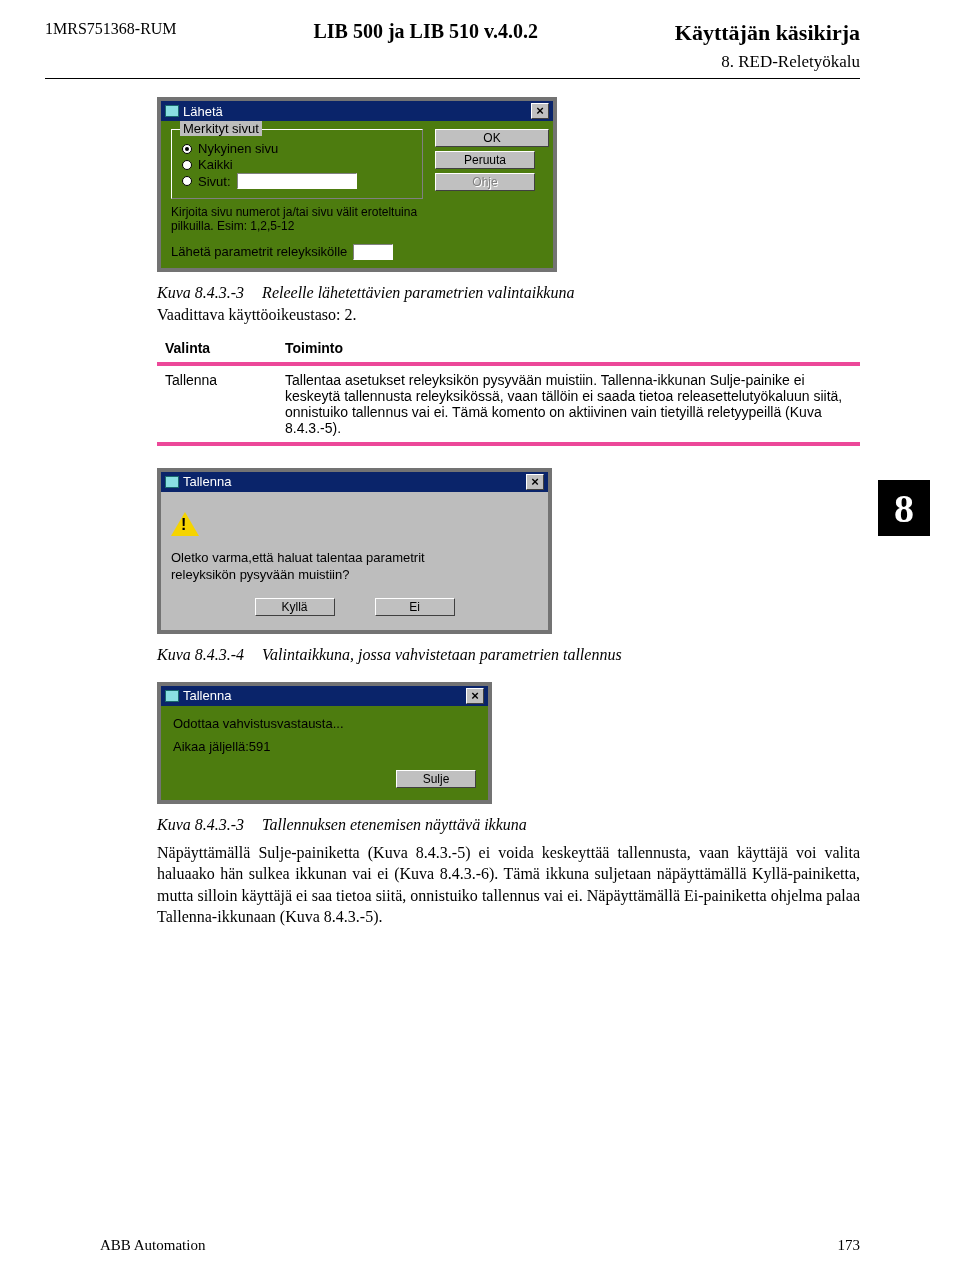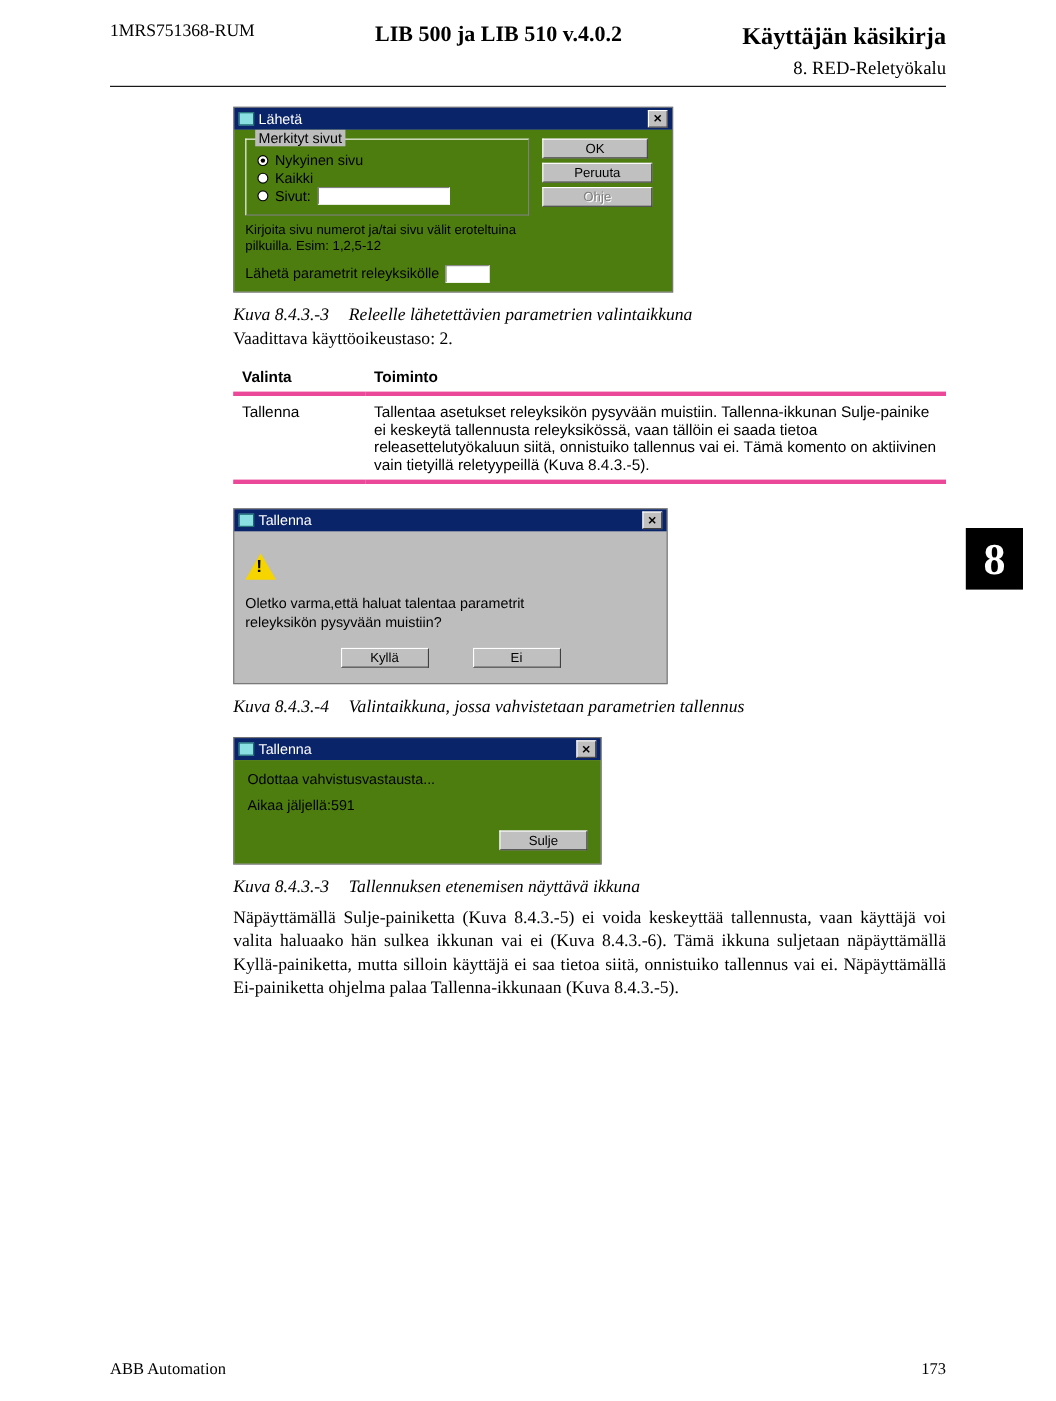--- a/index.html
+++ b/index.html
@@ -1,26 +1,26 @@
 <!DOCTYPE html>
 <html><head>
 <meta charset="utf-8">
 <style>
   * { margin: 0; padding: 0; box-sizing: border-box; }
   body { font-family: "Times New Roman", serif; background: #fff; color: #000; width: 960px; }
-  .page { width: 960px; min-height: 1274px; padding: 20px 100px 20px 100px; position: relative; }
+  .page { width: 960px; min-height: 1274px; padding: 20px 100px 20px 45px; position: relative; }
   .header-row { display: flex; justify-content: space-between; align-items: flex-start; font-size: 17px; }
   .header-left { font-size: 16px; }
   .header-center { font-weight: bold; font-size: 20px; text-align: center; }
   .header-right { font-weight: bold; font-size: 22px; text-align: right; }
   .header-sub { text-align: right; font-size: 17px; margin-top: 6px; }
   .header-divider { border: 0; border-top: 1px solid #000; margin-top: 6px; margin-bottom: 18px; }
   .content { padding-left: 112px; padding-right: 0px; }
   .figure { margin-bottom: 12px; }
-  .win { border: 1px solid #737373; background: #bdbdbd; font-family: "MS Sans Serif", Arial, sans-serif; font-size: 13px; }
+  .win { border: 4px solid #737373; background: #bdbdbd; font-family: "MS Sans Serif", Arial, sans-serif; font-size: 13px; }
   .titlebar { background: #0a246a; color: #fff; padding: 2px 4px; display: flex; justify-content: space-between; align-items: center; }
   .titlebar .ticon { display: inline-flex; align-items: center; gap: 4px; }
   .close { background: #c0c0c0; color: #000; border: 1px solid #fff; border-right-color: #404040; border-bottom-color: #404040; width: 18px; height: 16px; text-align: center; line-height: 13px; font-weight: bold; font-family: Arial; }
   .panel { padding: 8px 10px; background: #4d7c0f; }
   .groupbox { border: 1px solid #808080; border-top-color: #fff; border-left-color: #fff; position: relative; padding: 10px 10px 8px 10px; margin-bottom: 6px; }
   .groupbox .legend { position: absolute; top: -9px; left: 8px; background: #bdbdbd; padding: 0 3px; }
   .radio { display: flex; align-items: center; gap: 6px; margin: 1px 0; }
   .radio .dot { width: 10px; height: 10px; border: 1px solid #000; border-radius: 50%; background: #fff; display: inline-flex; align-items: center; justify-content: center; }
   .radio .dot.filled::after { content: ""; width: 4px; height: 4px; border-radius: 50%; background: #000; }
   .rowflex { display: flex; align-items: center; gap: 6px; }
@@ -91,21 +91,21 @@
               <span class="txt" style="width:120px"></span>
             </div>
           </div>
           <div style="font-size:12px; line-height:1.2; margin-bottom:10px;">Kirjoita sivu numerot ja/tai sivu välit eroteltuina pilkuilla. Esim: 1,2,5-12</div>
           <div class="rowflex">
             <span>Lähetä parametrit releyksikölle</span>
             <span class="txt" style="width:40px"></span>
           </div>
         </div>
         <div class="rightcol">
-          <div class="btn" style="width:96px">OK</div>
+          <div class="btn" style="width:114px">OK</div>
           <div class="btn" style="width:100px">Peruuta</div>
           <div class="btn disabled" style="width:100px">Ohje</div>
         </div>
       </div>
     </div>
   </div>
 
   <div class="caption">
     <span class="num">Kuva 8.4.3.-3</span>
     <span>Releelle lähetettävien parametrien valintaikkuna</span>

